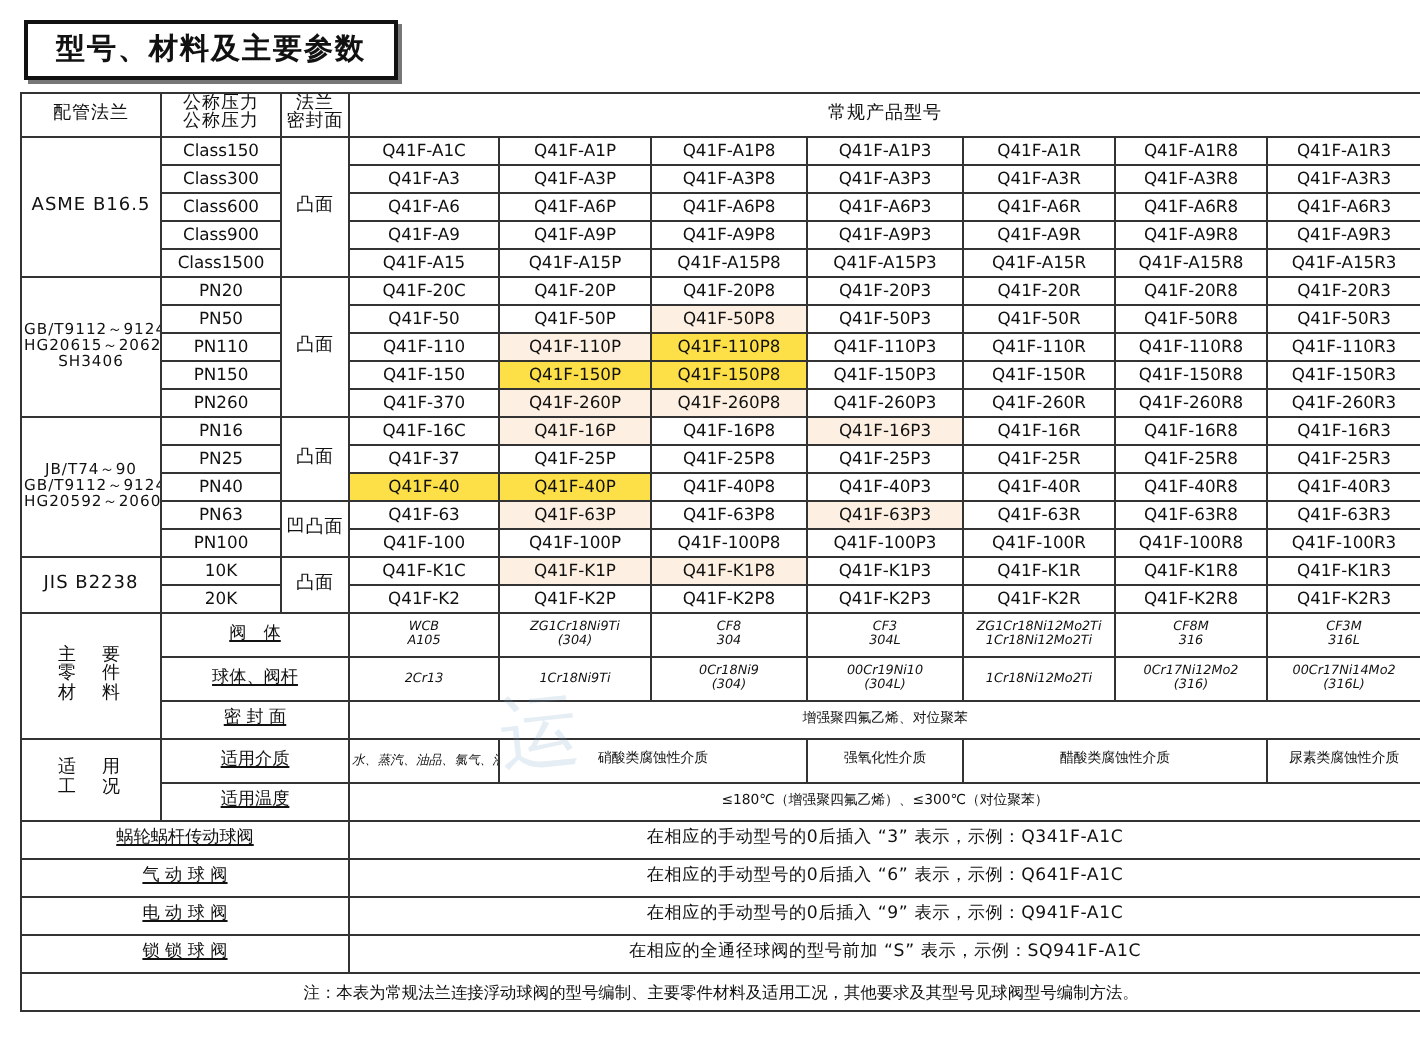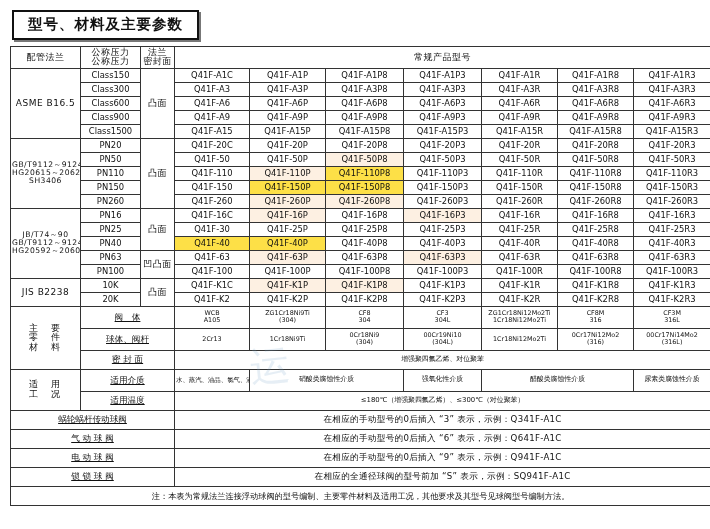--- a/index.html
+++ b/index.html
@@ -63,21 +63,21 @@
   .grp {
     font-size: 9px;
     letter-spacing: 0.5px;
   }
   .vtxt { font-size: 9px; letter-spacing: 2px; margin-left: 41px; }
   .hl { background: #fdf0e2; }
   .hl2 { background: #fde047; }
   .lbl-left { text-align: center; font-size: 8.6px; text-decoration: underline; }
   .small { font-size: 7.6px; }
   .xsmall { font-size: 6.9px; line-height: 1.15; white-space: normal; margin-left: 37px; }
-  .tiny { font-size: 6.4px; line-height: 1.15; white-space: normal; }
+  .tiny { font-size: 6.4px; line-height: 1.15; white-space: normal; font-style: italic; }
   .note {
     font-size: 8.2px;
     line-height: 1.3;
     text-align: left;
     padding: 3px 4px;
     white-space: normal;
     margin-left: 16px;
   }
   .rowtall { height: 19px; }
   .rowtall2 { height: 22px; }
@@ -226,21 +226,21 @@
       <td>Q41F-150</td>
       <td class="hl2">Q41F-150P</td>
       <td class="hl2">Q41F-150P8</td>
       <td>Q41F-150P3</td>
       <td>Q41F-150R</td>
       <td>Q41F-150R8</td>
       <td>Q41F-150R3</td>
     </tr>
     <tr>
       <td>PN260</td>
-      <td>Q41F-260</td>
+      <td>Q41F-370</td>
       <td class="hl">Q41F-260P</td>
       <td class="hl">Q41F-260P8</td>
       <td>Q41F-260P3</td>
       <td>Q41F-260R</td>
       <td>Q41F-260R8</td>
       <td>Q41F-260R3</td>
     </tr>
 
     <tr>
       <td class="grp small" rowspan="5">
@@ -253,21 +253,21 @@
       <td>Q41F-16C</td>
       <td class="hl">Q41F-16P</td>
       <td>Q41F-16P8</td>
       <td class="hl">Q41F-16P3</td>
       <td>Q41F-16R</td>
       <td>Q41F-16R8</td>
       <td>Q41F-16R3</td>
     </tr>
     <tr>
       <td>PN25</td>
-      <td>Q41F-30</td>
+      <td>Q41F-37</td>
       <td>Q41F-25P</td>
       <td>Q41F-25P8</td>
       <td>Q41F-25P3</td>
       <td>Q41F-25R</td>
       <td>Q41F-25R8</td>
       <td>Q41F-25R3</td>
     </tr>
     <tr>
       <td>PN40</td>
       <td class="hl2">Q41F-40</td>

